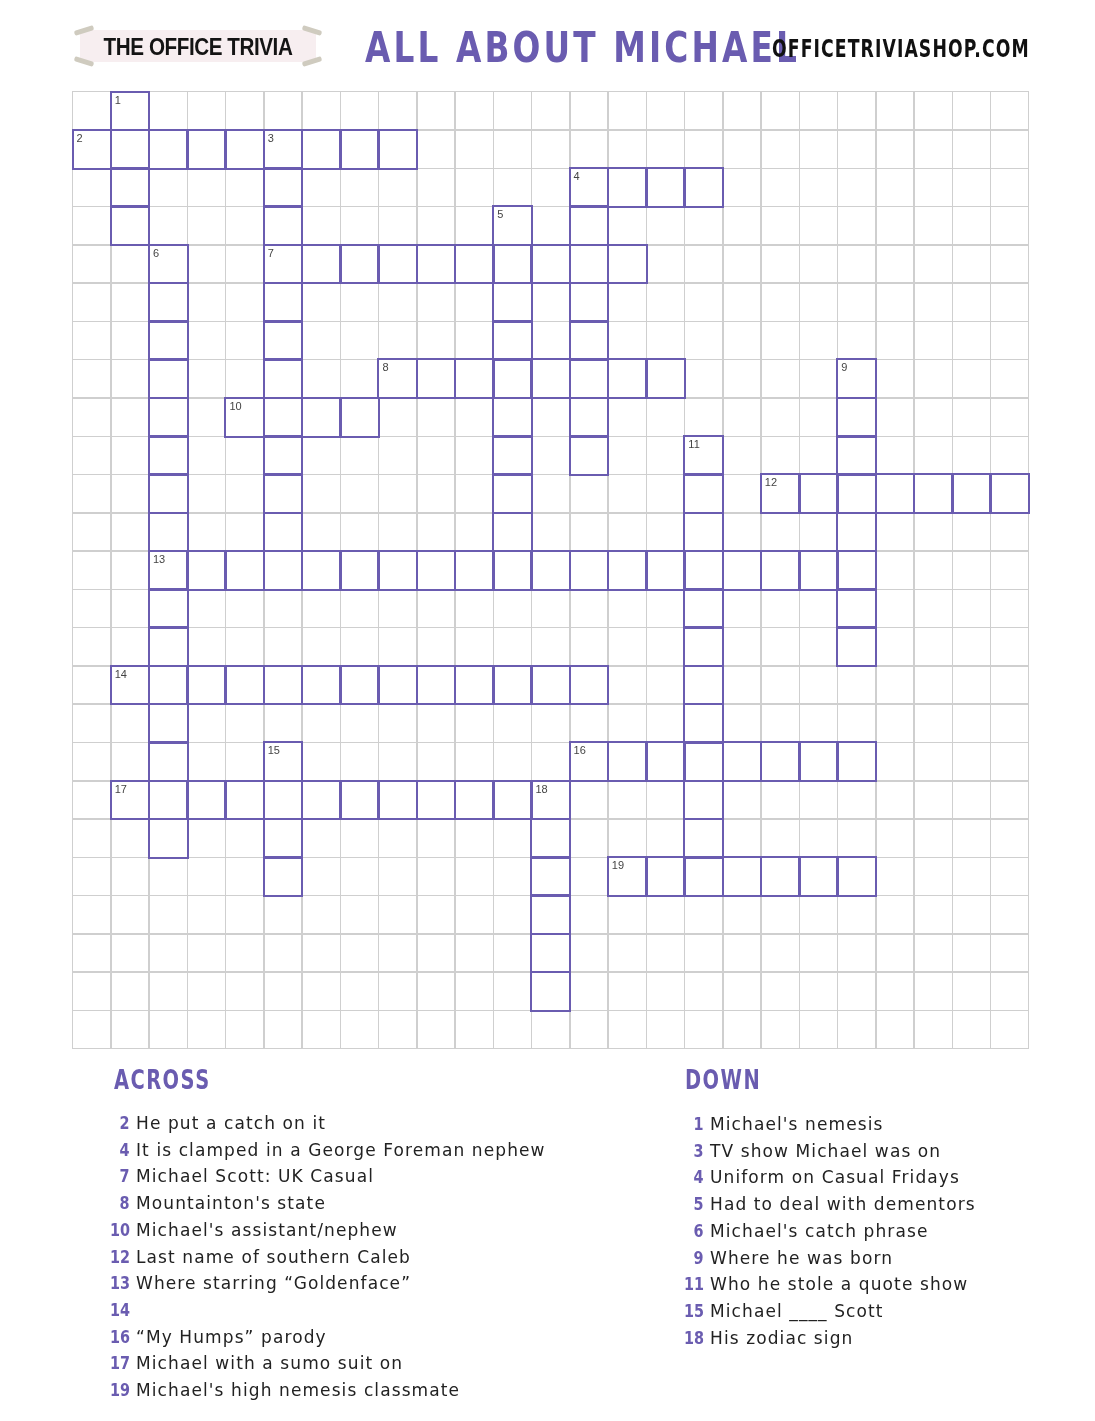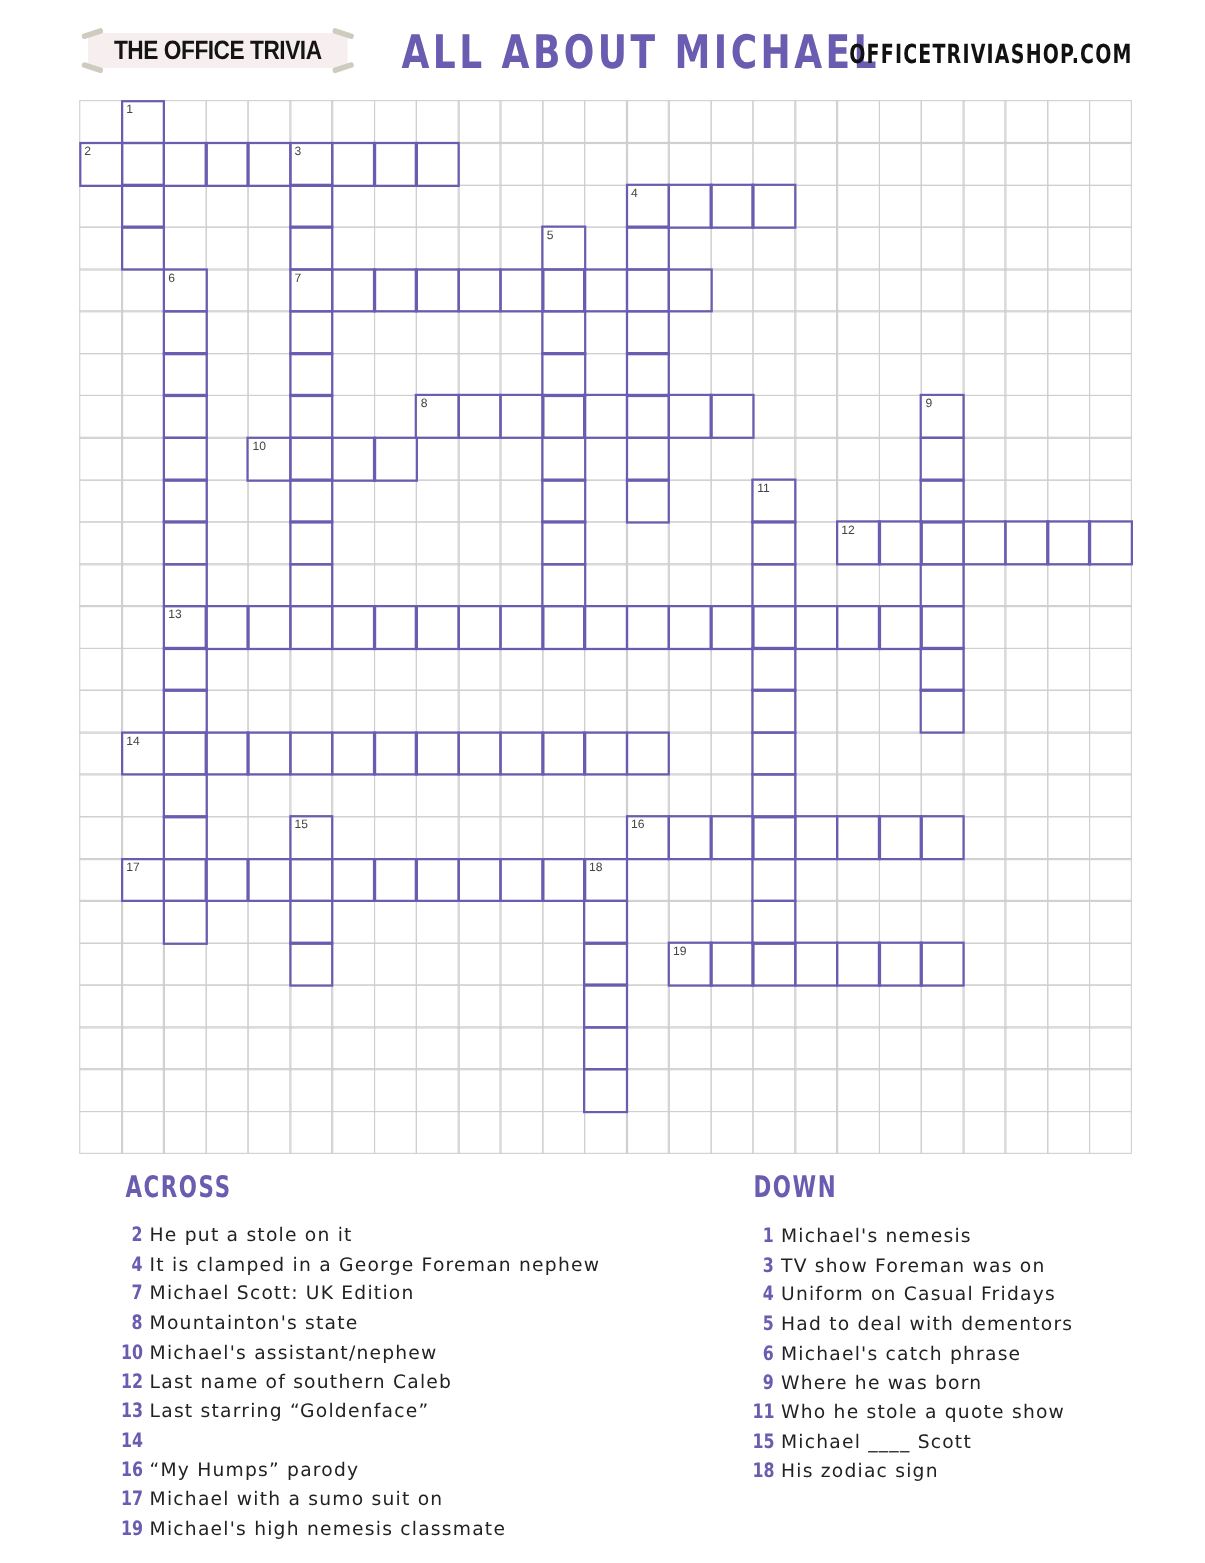--- a/index.html
+++ b/index.html
@@ -857,45 +857,45 @@
     <div class="acell" style="left: 649.58px; top: 765.1px; width: 40.74px; height: 40.78px;"></div>
     <div class="acell" style="left: 687.82px; top: 765.1px; width: 40.74px; height: 40.78px;"></div>
     <div class="acell" style="left: 726.06px; top: 765.1px; width: 40.74px; height: 40.78px;"></div>
     <div class="acell" style="left: 764.3px; top: 765.1px; width: 40.74px; height: 40.78px;"></div>
   </div>
 
 <div class="sec-head" style="left:114px;top:1064px;">ACROSS</div>
 <div id="across-list">
     <div class="clue" style="left: 104px; top: 1110px; width: 420px;">
       <span class="cn">2</span>
-      <span class="ct">He put a stole on it</span>
+      <span class="ct">He put a catch on it</span>
     </div>
     <div class="clue" style="left: 104px; top: 1136.7px; width: 420px;">
       <span class="cn">4</span>
       <span class="ct">It is clamped in a George Foreman nephew</span>
     </div>
     <div class="clue" style="left: 104px; top: 1163.4px; width: 420px;">
       <span class="cn">7</span>
-      <span class="ct">Michael Scott: UK Edition</span>
+      <span class="ct">Michael Scott: UK Casual</span>
     </div>
     <div class="clue" style="left: 104px; top: 1190.1px; width: 420px;">
       <span class="cn">8</span>
       <span class="ct">Mountainton's state</span>
     </div>
     <div class="clue" style="left: 104px; top: 1216.8px; width: 420px;">
       <span class="cn">10</span>
       <span class="ct">Michael's assistant/nephew</span>
     </div>
     <div class="clue" style="left: 104px; top: 1243.5px; width: 420px;">
       <span class="cn">12</span>
       <span class="ct">Last name of southern Caleb</span>
     </div>
     <div class="clue" style="left: 104px; top: 1270.2px; width: 420px;">
       <span class="cn">13</span>
-      <span class="ct">Last starring “Goldenface”</span>
+      <span class="ct">Where starring “Goldenface”</span>
     </div>
     <div class="clue" style="left: 104px; top: 1296.9px; width: 420px;">
       <span class="cn">14</span>
     </div>
     <div class="clue" style="left: 104px; top: 1323.6px; width: 420px;">
       <span class="cn">16</span>
       <span class="ct">“My Humps” parody</span>
     </div>
     <div class="clue" style="left: 104px; top: 1350.3px; width: 420px;">
       <span class="cn">17</span>
@@ -908,21 +908,21 @@
   </div>
 
 <div class="sec-head" style="left:685px;top:1064px;">DOWN</div>
 <div id="down-list">
     <div class="clue" style="left: 678px; top: 1111px; width: 420px;">
       <span class="cn">1</span>
       <span class="ct">Michael's nemesis</span>
     </div>
     <div class="clue" style="left: 678px; top: 1137.7px; width: 420px;">
       <span class="cn">3</span>
-      <span class="ct">TV show Foreman was on</span>
+      <span class="ct">TV show Michael was on</span>
     </div>
     <div class="clue" style="left: 678px; top: 1164.4px; width: 420px;">
       <span class="cn">4</span>
       <span class="ct">Uniform on Casual Fridays</span>
     </div>
     <div class="clue" style="left: 678px; top: 1191.1px; width: 420px;">
       <span class="cn">5</span>
       <span class="ct">Had to deal with dementors</span>
     </div>
     <div class="clue" style="left: 678px; top: 1217.8px; width: 420px;">

